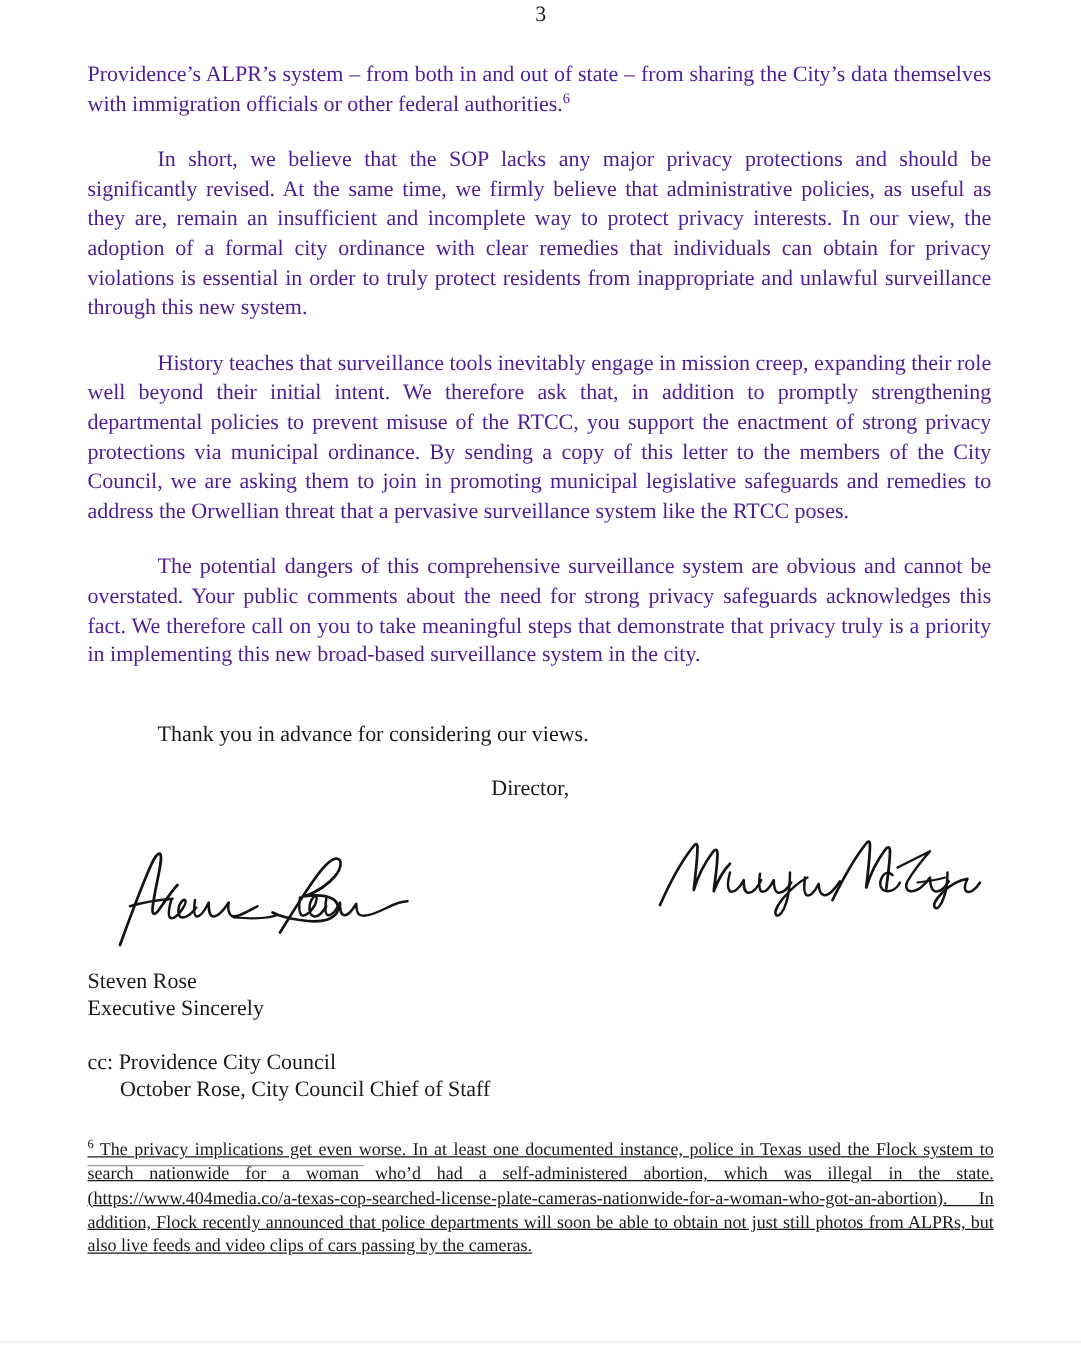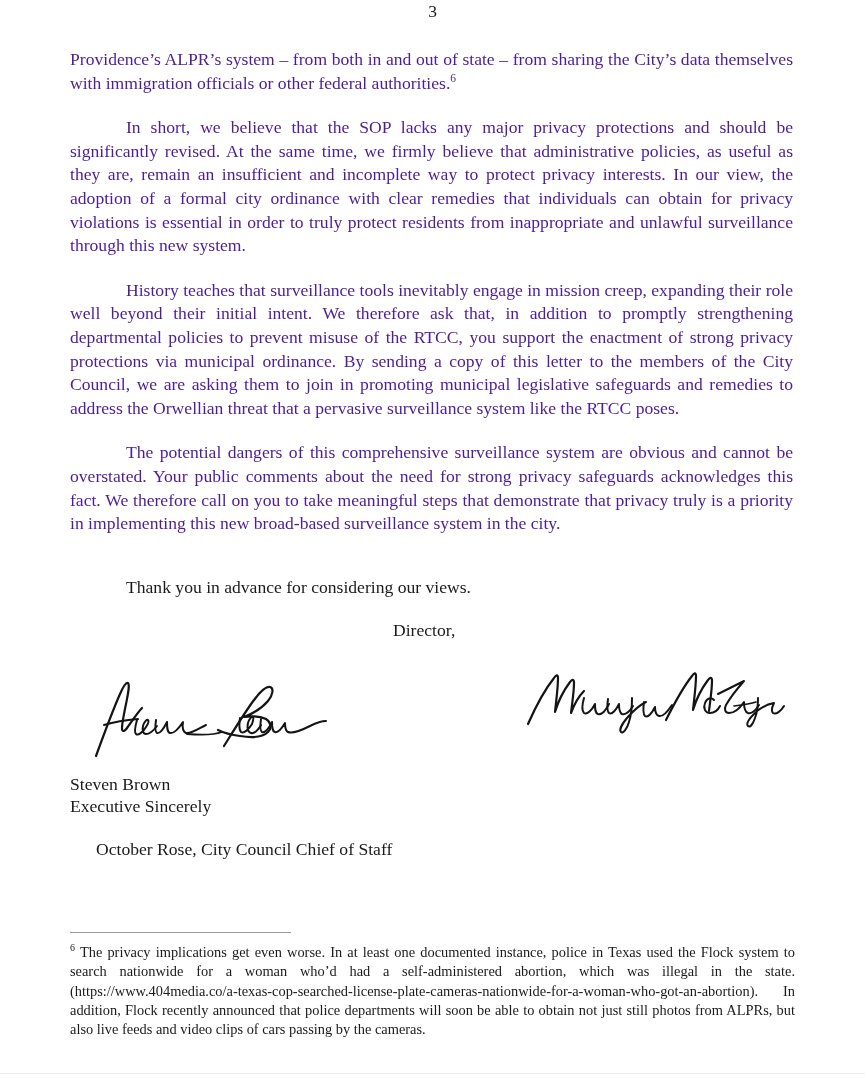--- a/index.html
+++ b/index.html
@@ -133,27 +133,28 @@
     left: 70px;
     top: 932px;
     width: 221px;
     height: 0;
     border-top: 1px solid #999999;
   }
 
   .footnote {
     position: absolute;
     left: 70px;
-    top: 943px;
+    top: 911px;
     width: 725px;
     font-size: 14.4px;
     line-height: 19.3px;
     text-align: justify;
     color: #1a1a1a;
     hyphens: none;
+    text-decoration: underline;
   }
   .footnote sup.fnnum {
     font-size: 10px;
     vertical-align: super;
     line-height: 0;
   }
 
   .page-edge {
     position: absolute;
     left: 0;
@@ -214,27 +215,28 @@
         <path d="M196 36 C206 31 216 26 222 23 C215 31 208 40 204 47 C202 51 203 55 207 55 C212 55 218 50 222 44 C222 49 223 54 226 55 C230 56 234 52 237 47" stroke-width="2"></path>
         <path d="M212 48 C220 47 228 46 234 44" stroke-width="1.7"></path>
         <path d="M236 40 C236 48 235 55 233 60 C231 66 228 70 226 68 C224 66 227 61 232 56 C238 50 246 46 252 45 C250 49 249 53 251 55 C254 57 259 53 262 48" stroke-width="2"></path>
       </g>
     </svg>
   </div>
 
   <div class="names">
     <div class="name-row">
       <div class="name-col-left">
-        <div class="name-line">Steven Brown</div>
+        <div class="name-line">Steven Rose</div>
         <div class="name-line">Executive Sincerely</div>
       </div>
     </div>
   </div>
 
   <div class="cc-block">
+    <div class="cc-line">cc: Providence City Council</div>
     <div class="cc-line indent2">October Rose, City Council Chief of Staff</div>
   </div>
 
   <div class="fn-rule"></div>
 
   <div class="footnote"><sup class="fnnum">6</sup> <span>The privacy implications get even worse. In at least one documented instance, police in Texas used the Flock system to search nationwide for a woman who’d had a self-administered abortion, which was illegal in the state. (https://www.404media.co/a-texas-cop-searched-license-plate-cameras-nationwide-for-a-woman-who-got-an-abortion). In addition, Flock recently announced that police departments will soon be able to obtain not just still photos from ALPRs, but also live feeds and video clips of cars passing by the cameras.</span></div>
 
   <div class="page-edge"></div>
 
 </div>

